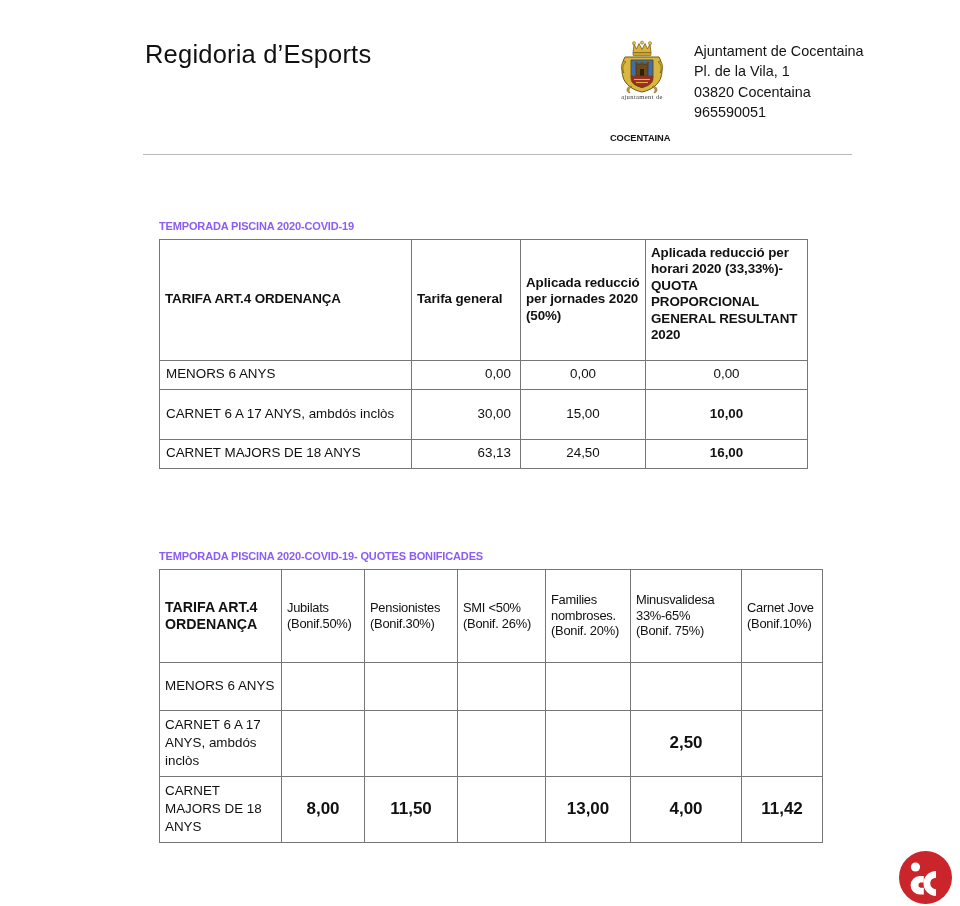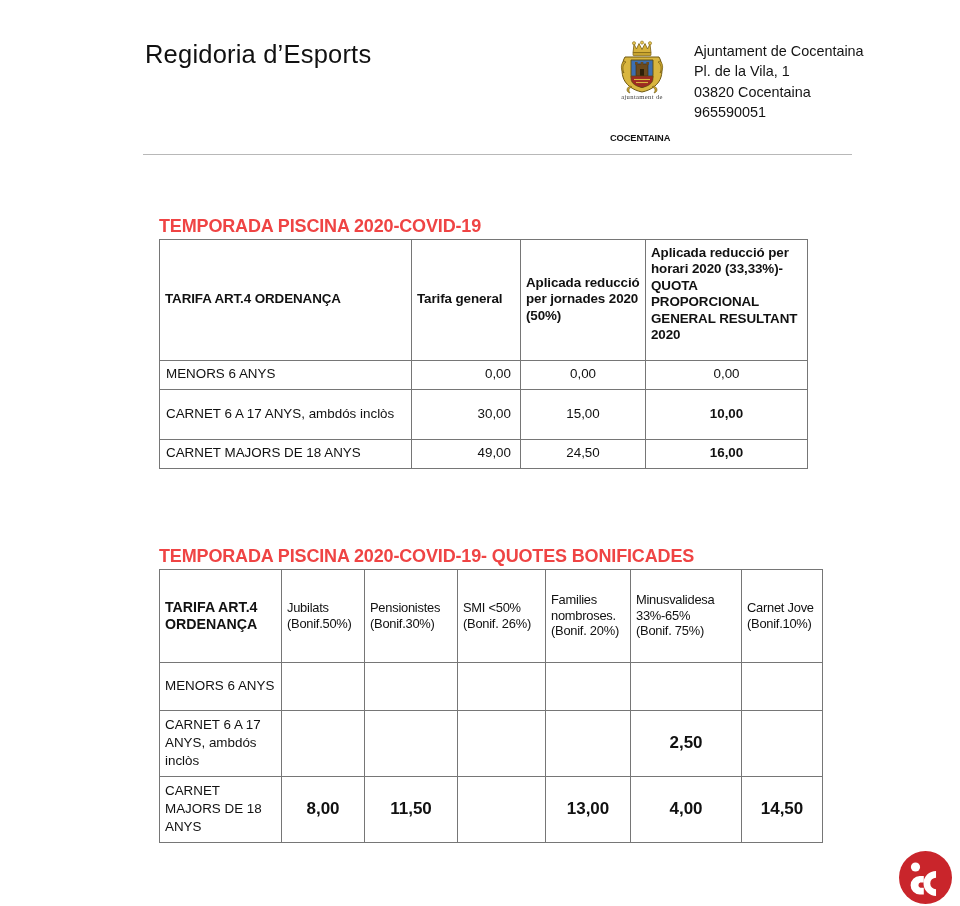--- a/index.html
+++ b/index.html
@@ -82,24 +82,24 @@
     left: 139px;
     top: 154px;
     width: 709px;
     height: 1px;
     background: #b8b8b8;
   }
 
   
   .table-block { position: absolute; }
   .table-caption {
-    font-size: 18px;
+    font-size: 11px;
     font-weight: bold;
     line-height: 17.5px;
-    color: #ef4444;
+    color: #8b5cf6;
     letter-spacing: -0.15px;
     margin-bottom: 3px;
   }
   table.data-table {
     border-collapse: collapse;
     table-layout: fixed;
     font-size: 13.4px;
     color: #111111;
   }
   table.data-table td {
@@ -240,21 +240,21 @@
         <td class="num">0,00</td>
       </tr>
       <tr class="r-tall">
         <td class="row-label">CARNET 6 A 17 ANYS, ambdós inclòs</td>
         <td class="num-right">30,00</td>
         <td class="num">15,00</td>
         <td class="num num-bold">10,00</td>
       </tr>
       <tr class="r-short">
         <td class="row-label">CARNET MAJORS DE 18 ANYS</td>
-        <td class="num-right">49,00</td>
+        <td class="num-right">63,13</td>
         <td class="num">24,50</td>
         <td class="num num-bold">16,00</td>
       </tr>
     </tbody>
   </table>
 </div>
 
 <div class="table-block" id="table-2">
   <div class="table-caption">TEMPORADA PISCINA 2020-COVID-19- QUOTES BONIFICADES</div>
   <table class="data-table">
@@ -313,21 +313,21 @@
         <td class="num">2,50</td>
         <td class="num"></td>
       </tr>
       <tr class="h3">
         <td class="row-label">CARNET MAJORS DE 18 ANYS</td>
         <td class="num">8,00</td>
         <td class="num">11,50</td>
         <td class="num"></td>
         <td class="num">13,00</td>
         <td class="num">4,00</td>
-        <td class="num">14,50</td>
+        <td class="num">11,42</td>
       </tr>
     </tbody>
   </table>
 </div>
 
 <div id="footer-logo">
   <svg width="53" height="53" viewBox="0 0 53 53" aria-hidden="true">
     <circle cx="26.5" cy="26.5" r="26.5" fill="#c9252b"></circle>
     <circle cx="16.5" cy="16" r="4.6" fill="#ffffff"></circle>
     <path d="M20.8 25 a9.2 9.2 0 0 0 0 18.4 h4 v-6.6 h-3.6 a2.8 2.8 0 0 1 0 -5.2 h3.6 v-6.6 z" fill="#ffffff"></path>

